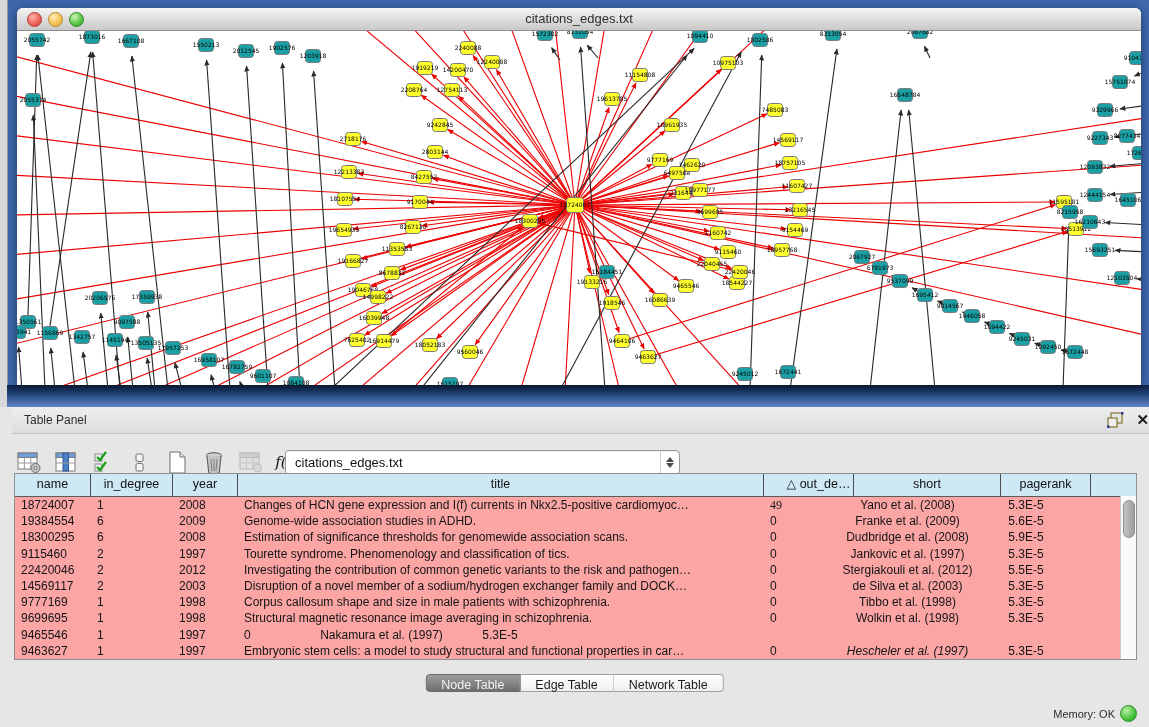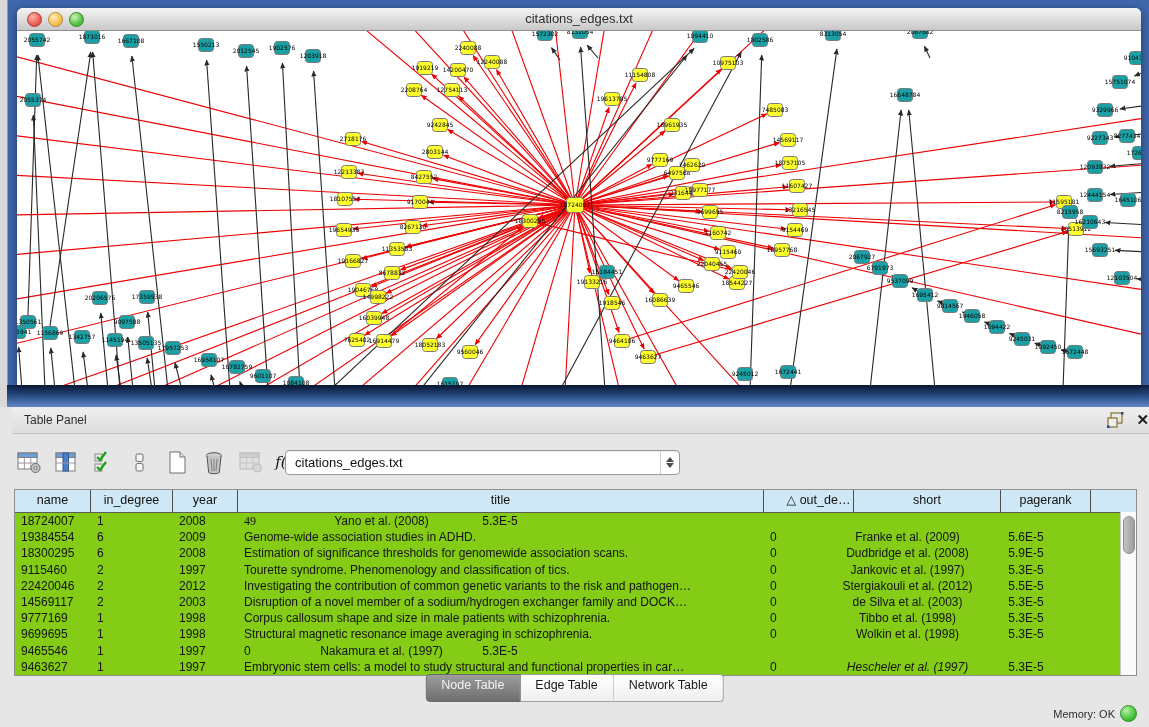--- a/index.html
+++ b/index.html
@@ -41,34 +41,34 @@
   .tb-icon{width:26px;height:26px;display:flex;align-items:center;justify-content:center;}
   .fx{font-family:"DejaVu Serif",serif;font-style:italic;font-size:15px;color:#111;}
   .combo{position:absolute;left:285px;top:43px;width:393px;height:23px;background:#ffffff;
     border:1px solid #9a9a9a;border-radius:4px;box-shadow:inset 0 1px 1px rgba(0,0,0,.08);}
   .combo .combo-text{position:absolute;left:9px;top:0;height:23px;line-height:23px;font-size:13px;color:#111;}
   .combo .stepper{position:absolute;right:0;top:0;width:18px;height:23px;border-left:1px solid #cfcfcf;
     display:flex;flex-direction:column;align-items:center;justify-content:center;gap:1px;}
   .tri-up{width:0;height:0;border-left:4px solid transparent;border-right:4px solid transparent;border-bottom:5px solid #4c4c4c;}
   .tri-down{width:0;height:0;border-left:4px solid transparent;border-right:4px solid transparent;border-top:5px solid #4c4c4c;}
   
-  .tableBox{position:absolute;left:14px;top:82px;width:1121px;height:185px;background:#84cc16;
+  .tableBox{position:absolute;left:14px;top:66px;width:1121px;height:185px;background:#fca5a5;
     border:1px solid #8f8f8f;overflow:hidden;}
   .t-head{display:flex;height:22px;background:#cfe8f5;border-bottom:1px solid #5b5b5b;font-size:12.5px;color:#111;}
   .h-cell{box-sizing:border-box;border-right:1px solid #4e4e4e;text-align:center;line-height:21px;overflow:hidden;white-space:nowrap;}
   .h-fill{flex:1;border-right:none;}
   .t-body{position:relative;}
   .t-row{display:flex;height:16.2px;font-size:12px;color:#141414;}
   .t-cell{box-sizing:border-box;line-height:16px;overflow:hidden;white-space:nowrap;padding-left:6px;}
   .t-cell.c{text-align:center;padding-left:0;}
   .vscroll{position:absolute;right:0;top:22px;bottom:0;width:15px;background:#fafafa;border-left:1px solid #c9c9c9;}
   .vthumb{position:absolute;left:2px;top:4px;width:10px;height:36px;border-radius:6px;
     background:linear-gradient(to right,#c4c4c4,#9d9d9d);border:1px solid #8f8f8f;}
   
-  .tabs{position:absolute;left:50%;top:267px;transform:translateX(-50%);display:flex;height:28px;font-size:12.5px;text-align:right;}
+  .tabs{position:absolute;left:50%;top:267px;transform:translateX(-50%);display:flex;height:18px;font-size:12.5px;text-align:right;}
   .tab{box-sizing:border-box;padding:0 15px;line-height:20px;border:1px solid #9f9f9f;background:linear-gradient(#ffffff,#efefef);color:#1a1a1a;}
   .tab.first{border-radius:4px 0 0 4px;}
   .tab.last{border-radius:0 4px 4px 0;border-left:1px solid #c4c4c4;}
   .tab.mid{border-right:none;border-left:none;}
   .tab.active{background:linear-gradient(#9d9d9d,#6e6e6e);color:#f2f2f2;border-color:#6a6a6a;}
   
   .status{position:absolute;right:34px;top:299px;font-size:11px;color:#2c2c2c;line-height:16px;}
   .mem-dot{position:absolute;right:12px;top:298px;width:15px;height:15px;border-radius:50%;
     background:radial-gradient(circle at 35% 30%,#b9f0a6,#3fbf35 65%,#2f9e28);border:1px solid #2d8c26;}
 </style>
@@ -808,20 +808,21 @@
         <div class="h-cell" style="width: 70px; margin-left: 20px;">△ out_de…</div>
         <div class="h-cell" style="width: 147px;">short</div>
         <div class="h-cell" style="width: 90px;">pagerank</div>
         <div class="h-cell h-fill"></div>
       </div>
     <div class="t-body" id="tbody">
         <div class="t-row">
           <div class="t-cell" style="width: 76px;">18724007</div>
           <div class="t-cell" style="width: 82px;">1</div>
           <div class="t-cell" style="width: 65px;">2008</div>
+          <div class="t-cell" style="width: 526px;">Changes of HCN gene expression and I(f) currents in Nkx2.5-positive cardiomyoc…</div>
           <div class="t-cell" style="width: 70px; font-family: Liberation Serif, serif;">49</div>
           <div class="t-cell c" style="width: 147px;">Yano et al. (2008)</div>
           <div class="t-cell c" style="width: 90px;">5.3E-5</div>
         </div>
         <div class="t-row">
           <div class="t-cell" style="width: 76px;">19384554</div>
           <div class="t-cell" style="width: 82px;">6</div>
           <div class="t-cell" style="width: 65px;">2009</div>
           <div class="t-cell" style="width: 526px;">Genome-wide association studies in ADHD.</div>
           <div class="t-cell" style="width: 70px;">0</div>

